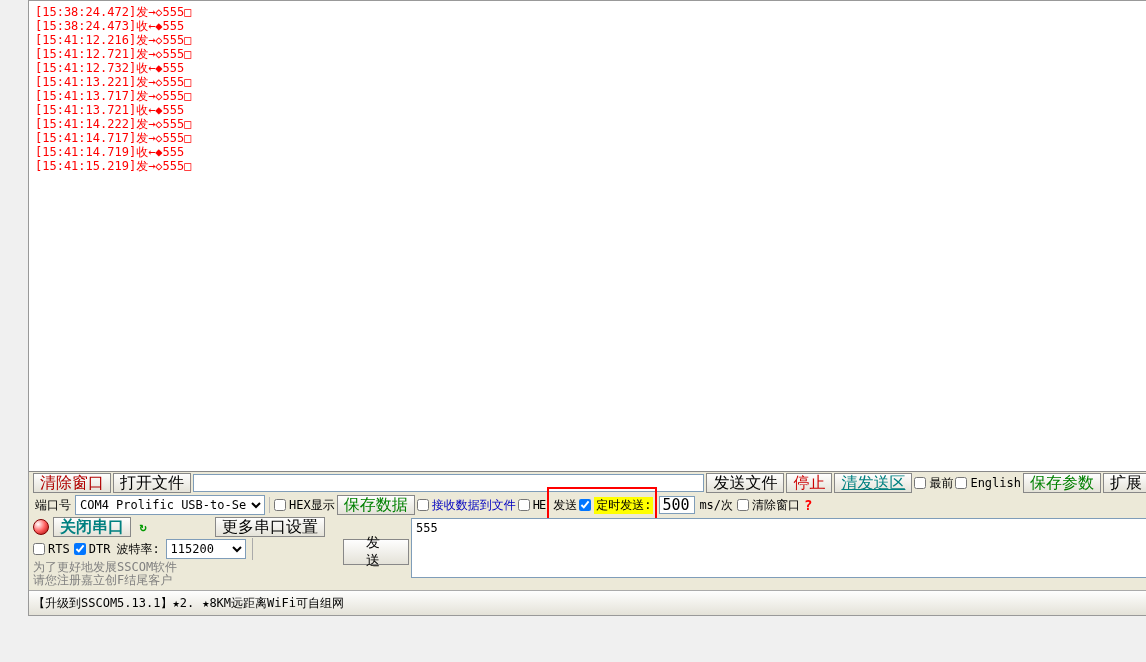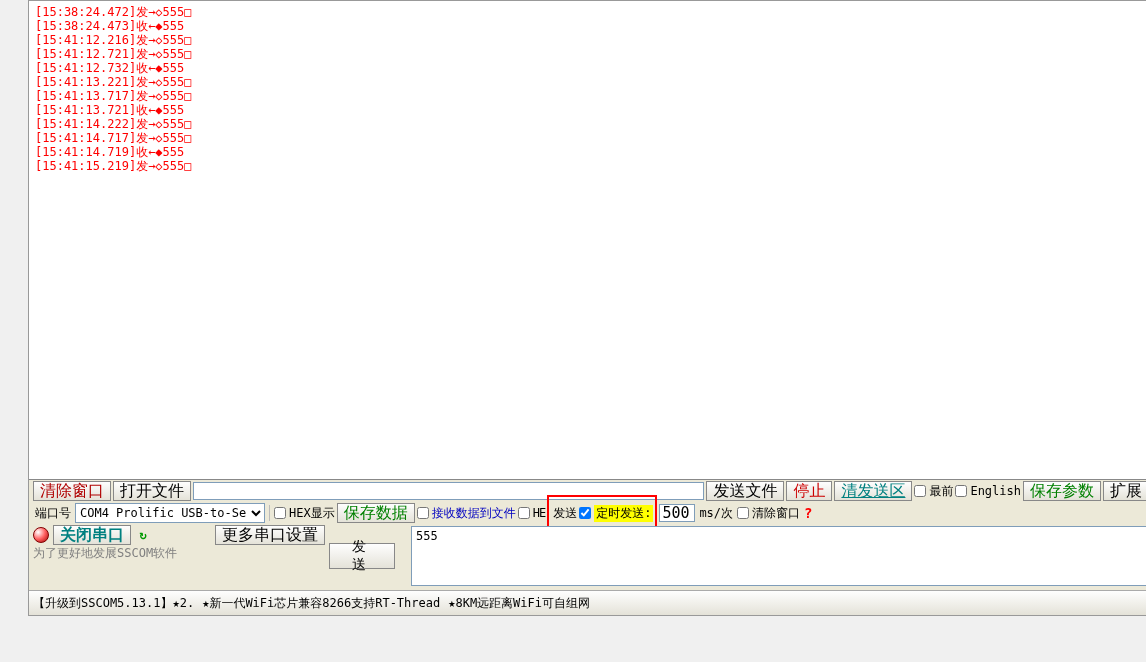--- a/index.html
+++ b/index.html
@@ -126,21 +126,21 @@
   background:#fff;
 }
 .minus-btn {
   width: 18px; height: 18px;
   display:inline-flex; align-items:center; justify-content:center;
   border:1px solid #888;
   background:linear-gradient(#fefefe,#e4e2d8);
   font-weight:bold;
 }
 .qmark { color:#f00; font-weight:bold; font-size:14px; padding-left:2px;}
-.send-big-wrap { width:80px; display:flex; align-items:center; justify-content:flex-start; }
+.send-big-wrap { width:80px; display:flex; align-items:center; justify-content:flex-end; }
 .send-big {
   width: 66px; height: 26px;
   font-size: 14px;
   letter-spacing: 6px;
   padding-left: 6px;
 }
 </style>
 </head>
 <body>
 
@@ -220,37 +220,52 @@
       <div class="leftcol">
 
         <div class="mini">
           <span class="record-dot"></span>
           <button class="btn teal" style="font-weight:bold">关闭串口</button>
           <span class="reload-icon">↻</span>
           <span class="spacer"></span>
           <button class="btn">更多串口设置</button>
         </div>
 
+        <div class="mini">
+          <label class="chk">
+              <input type="checkbox" style="">
+              <span>RTS</span>
+            </label>
+          <label class="chk">
+              <input type="checkbox" checked="" style="">
+              <span>DTR</span>
+            </label>
+          <span class="lbl">波特率:</span>
+          <select class="combo" style="width:80px">
+            <option>115200</option>
+          </select>
+          <span class="sep"></span>
+        </div>
 
         <div class="bottom-note">
           <div>为了更好地发展SSCOM软件</div>
+          <div>请您注册嘉立创F结尾客户</div>
         </div>
       </div>
 
       <div style="flex:1; display:flex; flex-direction:column">
         <div style="flex:1; display:flex; padding:2px 4px 2px 0">
           <div class="send-big-wrap">
             <button class="btn send-big">发  送</button>
           </div>
           <textarea class="textarea-send" style="">555</textarea>
         </div>
       </div>
     </div>
 
   </div>
 
   <div class="statusbar">
     <span class="seg">【升级到SSCOM5.13.1】★2.</span>
-    <span class="seg">★新一代WiFi芯片兼容8266支持RT-Thread</span>
     <span class="seg">★8KM远距离WiFi可自组网</span>
   </div>
 
 </div>
 
 </body></html>

